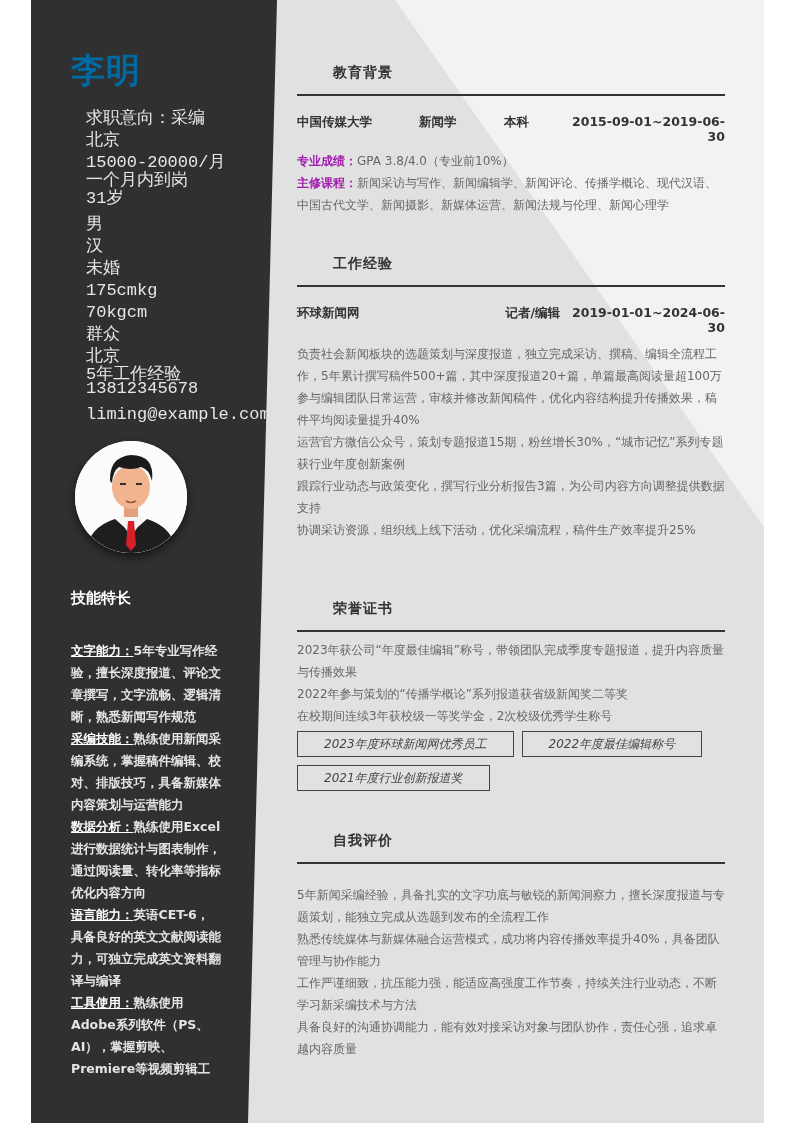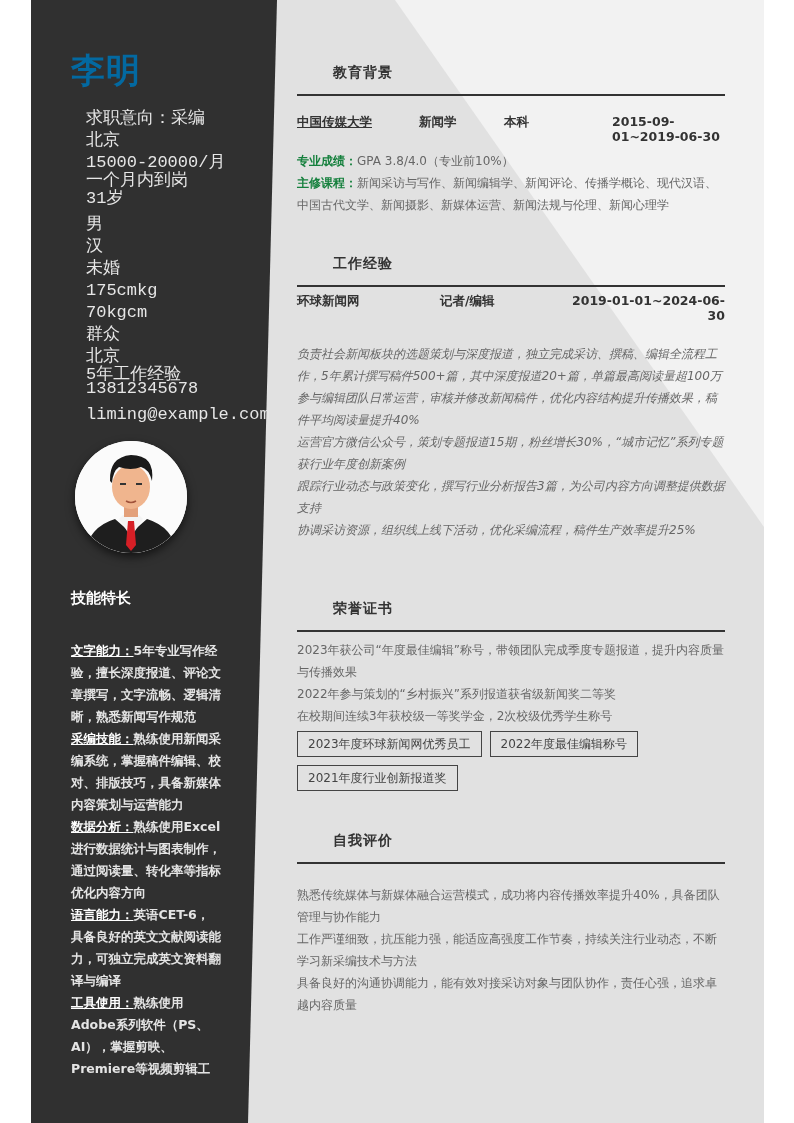--- a/index.html
+++ b/index.html
@@ -39,25 +39,25 @@
     position: absolute; left: 40px; top: 640px; width: 150px; font-size: 12.5px;
     line-height: 22px; color: #ececec; font-weight: bold;
   }
   .skills .k { color: #ffffff; text-decoration: underline; }
   .skills .v { font-weight: bold; color: #e4e4e4; }
   .main { position: absolute; left: 266px; top: 0; width: 428px; color: #333; }
   .sec-title { font-size: 14px; font-weight: bold; color: #333333; letter-spacing: 1px; padding-left: 36px; }
   .sec-line { height: 2px; background: #333333; margin-top: 12px; }
   .row { display: flex; font-size: 12.5px; font-weight: bold; color: #333; }
   .para { font-size: 12px; color: #666666; line-height: 22px; }
-  .para b { color: #15803d; }
+  .para b { color: #a21caf; }
   .section { position: absolute; left: 0; width: 428px; }
   .badges { display: flex; flex-wrap: wrap; gap: 8px 8px; margin-top: 4px; }
   .badge {
-    border: 1px solid #444; font-size: 12px; color: #444; padding: 0 10px; height: 26px; line-height: 24px;
+    border: 1px solid #444; font-size: 12px; color: #444; padding: 0 26px; height: 26px; line-height: 24px; font-style: italic;
   }
 </style>
 </head>
 <body>
 
 <div class="card">
   <div class="bg-light"></div>
   <div class="sidebar-bg"></div>
 
   <div class="sidebar">
@@ -104,64 +104,65 @@
       <div><span class="k">工具使用：</span><span class="v">熟练使用Adobe系列软件（PS、AI），掌握剪映、Premiere等视频剪辑工</span></div>
     </div>
   </div>
 
   <div class="main">
 
     <div class="section" style="top:64px;">
       <div class="sec-title">教育背景</div>
       <div class="sec-line"></div>
       <div class="row" style="margin-top:18px;">
-        <span style="width:122px;text-decoration:underline;">中国传媒大学</span>
+        <span style="width:122px;">中国传媒大学</span>
         <span style="width:85px;">新闻学</span>
         <span style="width:60px;">本科</span>
-        <span style="flex:1;text-align:left;margin-left:48px;">2015-09-01~2019-06-30</span>
+        <span style="flex:1;text-align:right;">2015-09-01~2019-06-30</span>
       </div>
       <div class="para" style="margin-top:6px;"><b>专业成绩：</b><span>GPA 3.8/4.0（专业前10%）</span></div>
       <div class="para"><b>主修课程：</b><span>新闻采访与写作、新闻编辑学、新闻评论、传播学概论、现代汉语、中国古代文学、新闻摄影、新媒体运营、新闻法规与伦理、新闻心理学</span></div>
     </div>
 
     <div class="section" style="top:255px;">
       <div class="sec-title">工作经验</div>
       <div class="sec-line"></div>
-      <div class="row" style="margin-top:6px;">
+      <div class="row" style="margin-top:18px;">
         <span style="width:143px;">环球新闻网</span>
-        <span style="width:120px;">记者/编辑</span>
+        <span style="width:120px;text-align:right;">记者/编辑</span>
         <span style="flex:1;text-align:right;">2019-01-01~2024-06-30</span>
       </div>
-      <div style="margin-top:20px;font-style:italic;">
+      <div style="margin-top:8px;">
         <div class="para">负责社会新闻板块的选题策划与深度报道，独立完成采访、撰稿、编辑全流程工作，5年累计撰写稿件500+篇，其中深度报道20+篇，单篇最高阅读量超100万</div>
         <div class="para">参与编辑团队日常运营，审核并修改新闻稿件，优化内容结构提升传播效果，稿件平均阅读量提升40%</div>
         <div class="para">运营官方微信公众号，策划专题报道15期，粉丝增长30%，“城市记忆”系列专题获行业年度创新案例</div>
         <div class="para">跟踪行业动态与政策变化，撰写行业分析报告3篇，为公司内容方向调整提供数据支持</div>
         <div class="para">协调采访资源，组织线上线下活动，优化采编流程，稿件生产效率提升25%</div>
       </div>
     </div>
 
     <div class="section" style="top:600px;">
       <div class="sec-title">荣誉证书</div>
       <div class="sec-line"></div>
       <div style="margin-top:7px;">
         <div class="para">2023年获公司“年度最佳编辑”称号，带领团队完成季度专题报道，提升内容质量与传播效果</div>
-        <div class="para">2022年参与策划的“乡村振兴”系列报道获省级新闻奖二等奖</div>
+        <div class="para">2022年参与策划的“传播学概论”系列报道获省级新闻奖二等奖</div>
         <div class="para">在校期间连续3年获校级一等奖学金，2次校级优秀学生称号</div>
       </div>
       <div class="badges">
         <div class="badge">2023年度环球新闻网优秀员工</div>
         <div class="badge">2022年度最佳编辑称号</div>
         <div class="badge">2021年度行业创新报道奖</div>
       </div>
     </div>
 
     <div class="section" style="top:832px;">
       <div class="sec-title">自我评价</div>
       <div class="sec-line"></div>
       <div style="margin-top:20px;">
+        <div class="para">5年新闻采编经验，具备扎实的文字功底与敏锐的新闻洞察力，擅长深度报道与专题策划，能独立完成从选题到发布的全流程工作</div>
         <div class="para">熟悉传统媒体与新媒体融合运营模式，成功将内容传播效率提升40%，具备团队管理与协作能力</div>
         <div class="para">工作严谨细致，抗压能力强，能适应高强度工作节奏，持续关注行业动态，不断学习新采编技术与方法</div>
         <div class="para">具备良好的沟通协调能力，能有效对接采访对象与团队协作，责任心强，追求卓越内容质量</div>
       </div>
     </div>
   </div>
 </div>
 
 </body></html>

